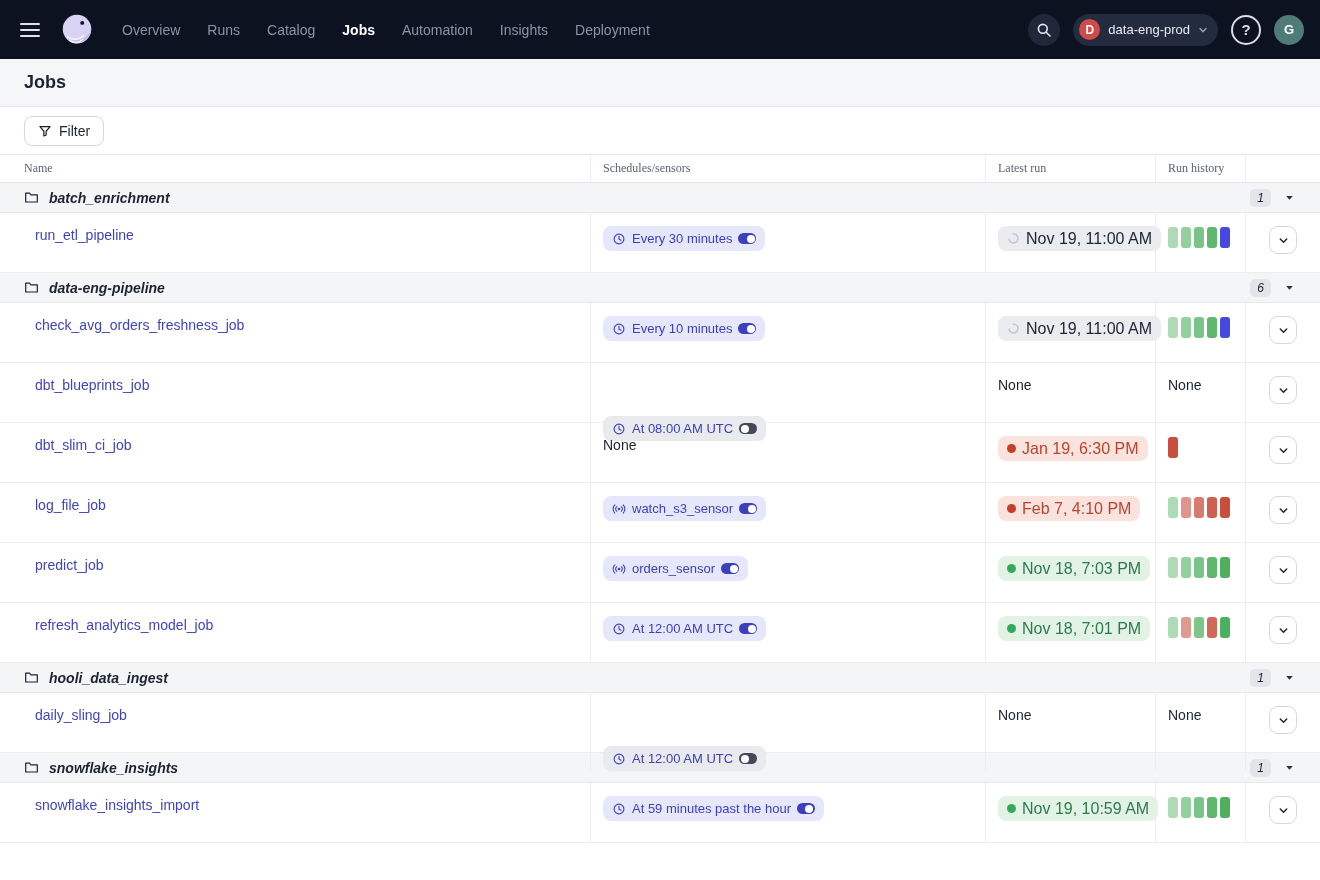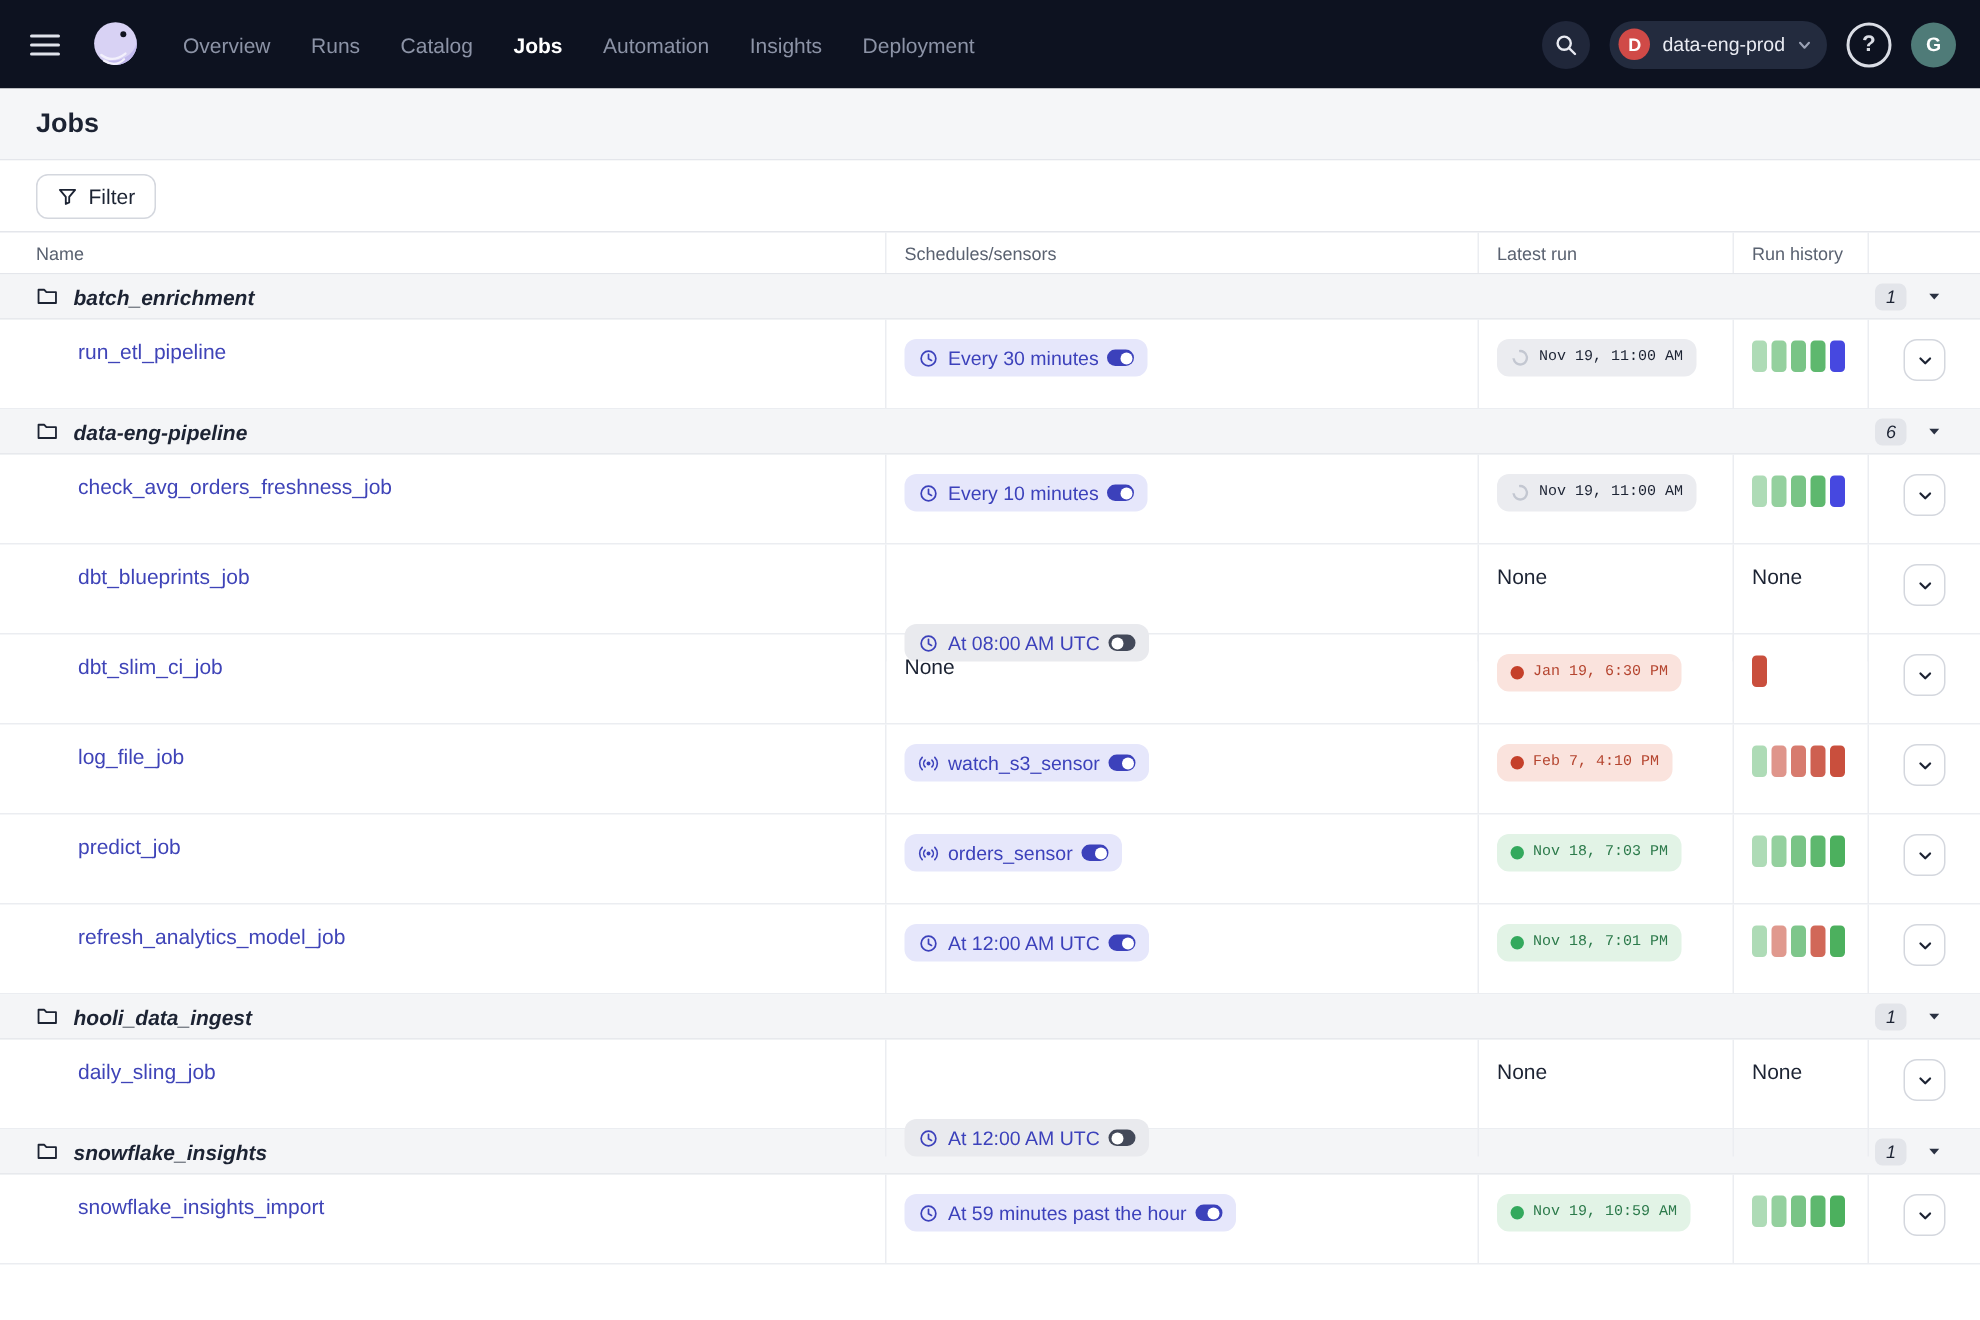--- a/index.html
+++ b/index.html
@@ -25,43 +25,43 @@
 
   
   .title-bar { height:48px; background:#F5F6F8; border-bottom:1px solid #E4E6EB; display:flex; align-items:center; padding:0 24px; }
   .page-title { font-size:18px; font-weight:600; color:#1C2333; }
   .filter-bar { height:48px; background:#fff; border-bottom:1px solid #E4E6EB; display:flex; align-items:center; padding:0 24px; }
   .filter-btn { height:30px; background:#fff; border:1px solid #D4D7DE; border-radius:8px; display:inline-flex; align-items:center; gap:7px; padding:0 13px; font-size:14px; color:#1C2333; cursor:pointer; font-family:inherit; }
 
   
   .grid-row { display:grid; grid-template-columns:590px 395px 170px 90px 75px; }
   .thead { height:28px; border-bottom:1px solid #E4E6EB; font-size:12px; color:#5A6271; }
-  .thead > div { display:flex; align-items:center; padding-left:12px; border-left:1px solid #EBEDF1; }
+  .thead > div { display:flex; align-items:center; padding-left:12px; border-left:1px solid #EBEDF1;font-family:Liberation Serif, serif; }
   .thead > div:first-child { padding-left:24px; border-left:none; }
   .group-row { height:30px; background:#F4F5F7; border-bottom:1px solid #E7E9ED; display:flex; align-items:center; padding:0 26px 0 24px; cursor:pointer;font-style:italic; }
   .group-name { font-size:14px; font-weight:600; margin-left:10px; color:#1C2333; }
   .group-right { margin-left:auto; display:flex; align-items:center; gap:14px; }
   .count-badge { background:#E3E5EA; border-radius:5px; font-size:12px; color:#1C2333; padding:2px 7px; min-width:20px; text-align:center; }
   .job-row { height:60px; border-bottom:1px solid #EBEDF1; }
   .job-row > div { padding:13px 12px 0 12px; border-left:1px solid #EBEDF1; }
-  .job-row > div:first-child { padding-left:24px; border-left:none;margin-left:28px; }
+  .job-row > div:first-child { padding-left:35px; border-left:none; }
   .job-link { font-size:14px; color:#3F44B8; text-decoration:none; cursor:pointer; }
   .none-text { font-size:14px; color:#1C2333; }
 
   .pill { display:inline-flex; align-items:center; gap:6px; height:25px; border-radius:8px; padding:0 9px; font-size:13px; cursor:pointer; white-space:nowrap; }
   .pill-active { background:#E6E7FB; color:#3C41BB; }
   .pill-inactive { background:#E9EAEE; color:#3C41BB;margin-top:40px; }
   .toggle { width:18px; height:11px; border-radius:6px; position:relative; display:inline-block; cursor:pointer; }
   .toggle.on { background:#3C41BB; }
   .toggle.off { background:#434959; }
   .toggle::after { content:""; position:absolute; top:1.5px; width:8px; height:8px; border-radius:50%; background:#fff; }
   .toggle.on::after { right:1.5px; }
   .toggle.off::after { left:1.5px; }
 
-  .tag { display:inline-flex; align-items:center; gap:6px; height:25px; border-radius:8px; padding:0 9px; font-size:10px; cursor:pointer; white-space:nowrap;font-family:Liberation Mono, monospace; }
+  .tag { display:inline-flex; align-items:center; gap:6px; height:25px; border-radius:8px; padding:0 9px; font-size:16px; cursor:pointer; white-space:nowrap; }
   .tag-progress { background:#EBECF0; color:#1C2333; }
   .tag-failure { background:#FAE3DD; color:#B5452F; }
   .tag-success { background:#E2F3E6; color:#2C7A4B; }
   .dot { width:9px; height:9px; border-radius:50%; display:inline-block; }
 
   .bars { display:flex; gap:3px; padding-top:1px; }
   .bar { width:10px; height:21px; border-radius:3px; cursor:pointer; }
 
   .caret-btn { width:28px; height:28px; border-radius:9px; border:1px solid #D4D7DE; background:#fff; display:flex; align-items:center; justify-content:center; cursor:pointer; margin:0 auto; }
   .job-row > div.action-cell { padding:13px 0 0 0; }

